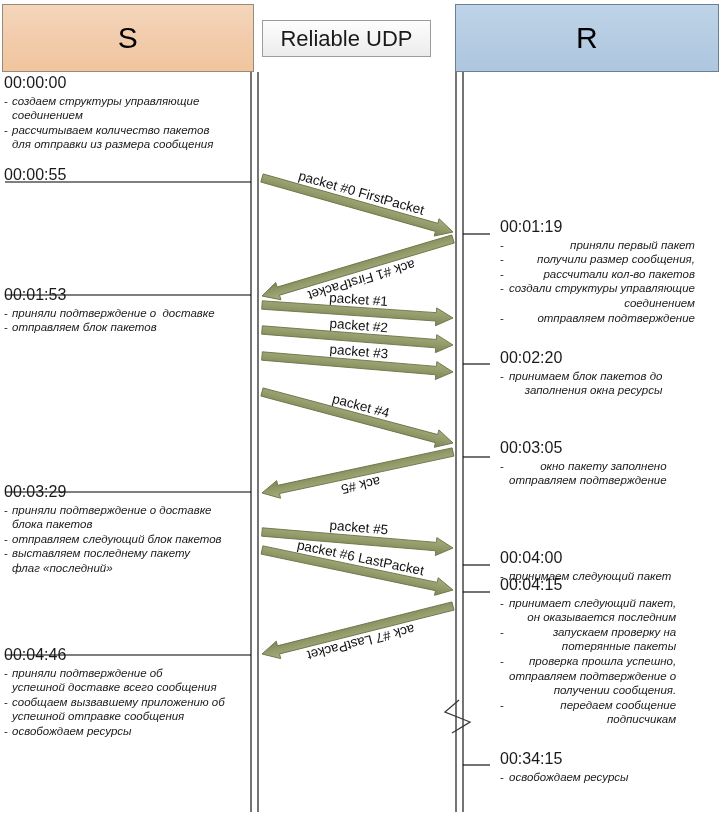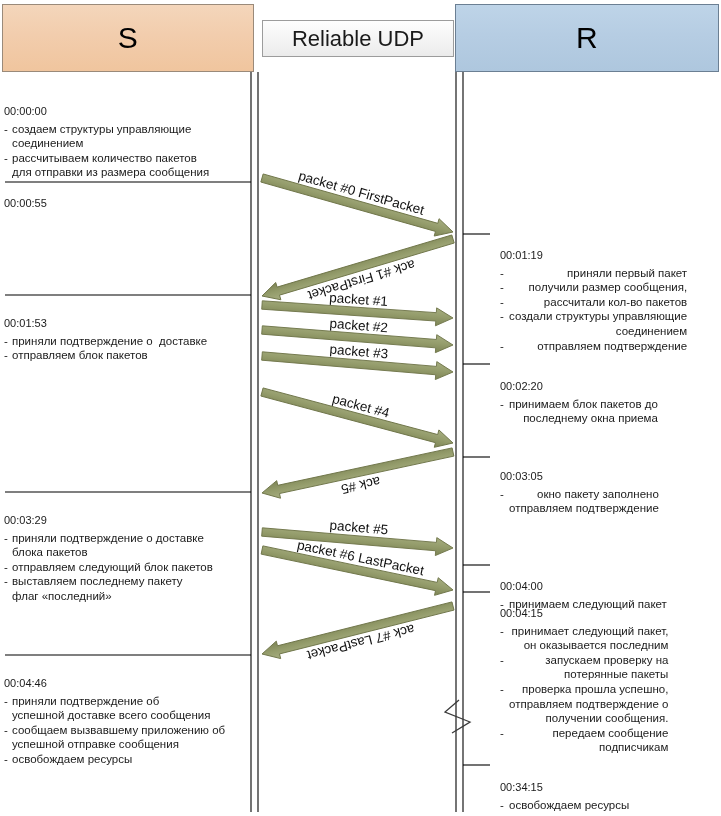--- a/index.html
+++ b/index.html
@@ -22,37 +22,37 @@
     left:2px;top:4px;width:252px;height:68px;
     background:linear-gradient(to bottom,#f4d6bb 0%,#f2cdad 45%,#f0c59e 100%);
     border-color:#9a8a7a;
   }
   .actor-r{
     left:455px;top:4px;width:264px;height:68px;
     background:linear-gradient(to bottom,#bed4e8 0%,#b6cde3 45%,#aec7de 100%);
     border-color:#6b7f93;
   }
   .center-label{
-    position:absolute;left:262px;top:20px;width:192px;height:37px;
+    position:absolute;left:262px;top:20px;width:169px;height:37px;
     box-sizing:border-box;
     border:1px solid #9c9c9c;
     background:linear-gradient(to bottom,#fdfdfd 0%,#f3f3f3 60%,#ebebeb 100%);
     display:flex;align-items:center;justify-content:center;
     font-size:22px;color:#1a1a1a;
   }
 
   
   .note{
     position:absolute;font-size:11.5px;line-height:14.6px;
     color:#1a1a1a;white-space:pre;
   }
-  .note .ts{display:block;font-size:11px;margin-bottom:3px;margin-top:28px;}
+  .note .ts{display:block;font-size:16px;margin-bottom:3px;}
   .note .li{display:block;text-indent:0;padding-left:8px;position:relative;}
   .note .li::before{content:"-";position:absolute;left:0;}
-  .note .li .cont{display:block;padding-left:0;}
+  .note .li .cont{display:block;padding-left:0;font-style:italic;}
   .note-left{left:4px;text-align:left;}
   .note-right{left:500px;text-align:left;}
   .note-right .li{padding-left:9px;text-align:right;}
 
   
   .alabel{
     position:absolute;font-size:13.5px;color:#111;
     transform-origin:0 0;white-space:nowrap;
   }
 </style>
@@ -122,21 +122,21 @@
 
 <div id="left-notes">
     <div class="note note-left" style="top: 76px;"><span class="ts">00:00:00</span><span class="li"><span class="cont">создаем структуры управляющие</span><span class="cont">соединением</span></span><span class="li"><span class="cont">рассчитываем количество пакетов</span><span class="cont">для отправки из размера сообщения</span></span></div>
     <div class="note note-left" style="top: 168px;"><span class="ts">00:00:55</span></div>
     <div class="note note-left" style="top: 288px;"><span class="ts">00:01:53</span><span class="li"><span class="cont">приняли подтверждение о  доставке</span></span><span class="li"><span class="cont">отправляем блок пакетов</span></span></div>
     <div class="note note-left" style="top: 485px;"><span class="ts">00:03:29</span><span class="li"><span class="cont">приняли подтверждение о доставке</span><span class="cont">блока пакетов</span></span><span class="li"><span class="cont">отправляем следующий блок пакетов</span></span><span class="li"><span class="cont">выставляем последнему пакету</span><span class="cont">флаг «последний»</span></span></div>
     <div class="note note-left" style="top: 648px;"><span class="ts">00:04:46</span><span class="li"><span class="cont">приняли подтверждение об</span><span class="cont">успешной доставке всего сообщения</span></span><span class="li"><span class="cont">сообщаем вызвавшему приложению об</span><span class="cont">успешной отправке сообщения</span></span><span class="li"><span class="cont">освобождаем ресурсы</span></span></div>
   </div>
 <div id="right-notes">
     <div class="note note-right" style="top: 220px;"><span class="ts">00:01:19</span><span class="li"><span class="cont">приняли первый пакет</span></span><span class="li"><span class="cont">получили размер сообщения,</span></span><span class="li"><span class="cont">рассчитали кол-во пакетов</span></span><span class="li"><span class="cont">создали структуры управляющие</span><span class="cont">соединением</span></span><span class="li"><span class="cont">отправляем подтверждение</span></span></div>
-    <div class="note note-right" style="top: 351px;"><span class="ts">00:02:20</span><span class="li"><span class="cont">принимаем блок пакетов до</span><span class="cont">последнему окна приема</span></span></div>
+    <div class="note note-right" style="top: 351px;"><span class="ts">00:02:20</span><span class="li"><span class="cont">принимаем блок пакетов до</span><span class="cont">заполнения окна ресурсы</span></span></div>
     <div class="note note-right" style="top: 441px;"><span class="ts">00:03:05</span><span class="li"><span class="cont">окно пакету заполнено</span><span class="cont">отправляем подтверждение</span></span></div>
     <div class="note note-right" style="top: 551px;"><span class="ts">00:04:00</span><span class="li"><span class="cont">принимаем следующий пакет</span></span></div>
     <div class="note note-right" style="top: 578px;"><span class="ts">00:04:15</span><span class="li"><span class="cont">принимает следующий пакет,</span><span class="cont">он оказывается последним</span></span><span class="li"><span class="cont">запускаем проверку на</span><span class="cont">потерянные пакеты</span></span><span class="li"><span class="cont">проверка прошла успешно,</span><span class="cont">отправляем подтверждение о</span><span class="cont">получении сообщения.</span></span><span class="li"><span class="cont">передаем сообщение</span><span class="cont">подписчикам</span></span></div>
     <div class="note note-right" style="top: 752px;"><span class="ts">00:34:15</span><span class="li"><span class="cont">освобождаем ресурсы</span></span></div>
   </div>
 <div id="arrow-labels">
     <div class="alabel" style="left: 357.5px; top: 205px; transform: rotate(15.7868deg) translate(-65px, -20px);">packet #0 FirstPacket</div>
     <div class="alabel" style="left: 357.5px; top: 267.5px; transform: rotate(163.383deg) translate(-55.5px, -20px);">ack #1 FirstPacket</div>
     <div class="alabel" style="left: 357.5px; top: 311.5px; transform: rotate(3.89371deg) translate(-29.5px, -20px);">packet #1</div>
     <div class="alabel" style="left: 357.5px; top: 337.5px; transform: rotate(4.49045deg) translate(-29.5px, -20px);">packet #2</div>

